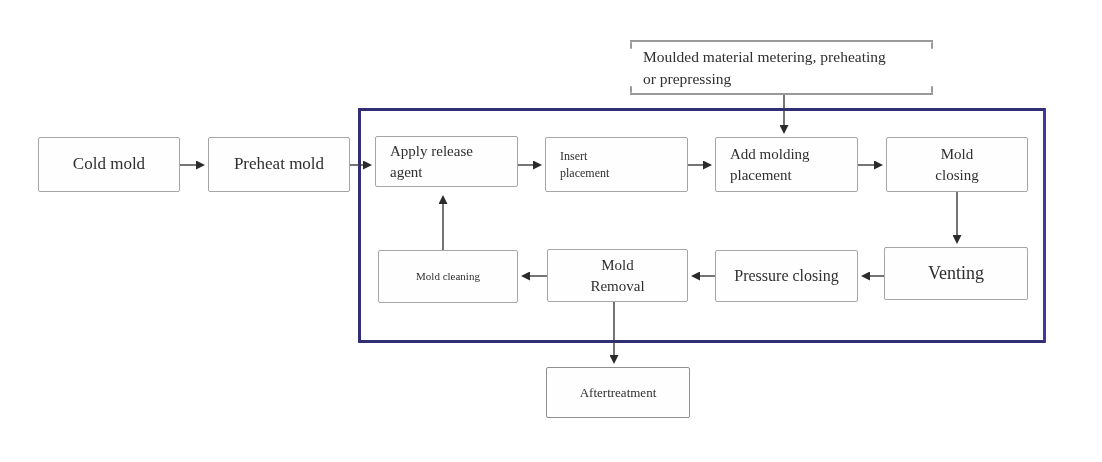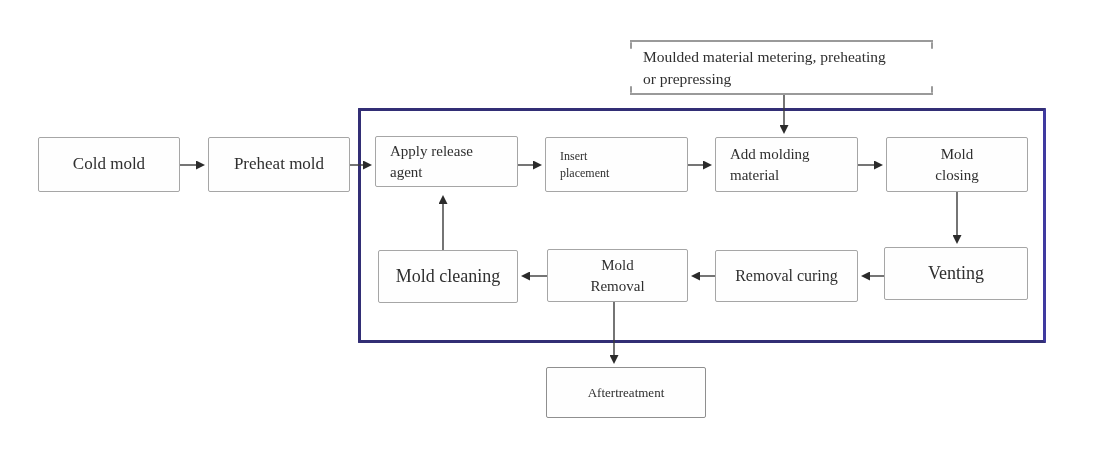--- a/index.html
+++ b/index.html
@@ -57,22 +57,22 @@
   
   .n-cold-mold        { left: 38px;  top: 137px; width: 142px; height: 55px; font-size: 17px; }
   .n-preheat-mold     { left: 208px; top: 137px; width: 142px; height: 55px; font-size: 17px; }
   .n-apply-release    { left: 375px; top: 136px; width: 143px; height: 51px; font-size: 15px; }
   .n-insert-placement { left: 545px; top: 137px; width: 143px; height: 55px; font-size: 12px; }
   .n-add-molding      { left: 715px; top: 137px; width: 143px; height: 55px; font-size: 15px; }
   .n-mold-closing     { left: 886px; top: 137px; width: 142px; height: 55px; font-size: 15px; }
   .n-venting          { left: 884px; top: 247px; width: 144px; height: 53px; font-size: 18px; }
   .n-pressure-curing  { left: 715px; top: 250px; width: 143px; height: 52px; font-size: 16px; }
   .n-mold-removal     { left: 547px; top: 249px; width: 141px; height: 53px; font-size: 15px; }
-  .n-mold-cleaning    { left: 378px; top: 250px; width: 140px; height: 53px; font-size: 18px; }
-  .n-aftertreatment   { left: 546px; top: 367px; width: 160px; height: 51px; font-size: 13px; border-color: #8f8f8f; }
+  .n-mold-cleaning    { left: 378px; top: 250px; width: 140px; height: 53px; font-size: 11px; }
+  .n-aftertreatment   { left: 546px; top: 367px; width: 144px; height: 51px; font-size: 13px; border-color: #8f8f8f; }
 
   
   .bracket-note {
     position: absolute;
     left: 630px;
     top: 40px;
     width: 303px;
     height: 55px;
     border-top: 2px solid #9a9a9a;
     border-bottom: 2px solid #9a9a9a;
@@ -135,31 +135,31 @@
   <div class="node n-apply-release left-text">
     <span>Apply release
 agent</span>
   </div>
   <div class="node n-insert-placement left-text">
     <span>Insert
 placement</span>
   </div>
   <div class="node n-add-molding left-text">
     <span>Add molding
-material</span>
+placement</span>
   </div>
   <div class="node n-mold-closing block-left">
     <span>Mold
 closing</span>
   </div>
   <div class="node n-venting">
     <span>Venting</span>
   </div>
   <div class="node n-pressure-curing">
-    <span>Removal curing</span>
+    <span>Pressure closing</span>
   </div>
   <div class="node n-mold-removal block-left">
     <span>Mold
 Removal</span>
   </div>
   <div class="node n-mold-cleaning">
     <span>Mold cleaning</span>
   </div>
   <div class="node n-aftertreatment">
     <span>Aftertreatment</span>

